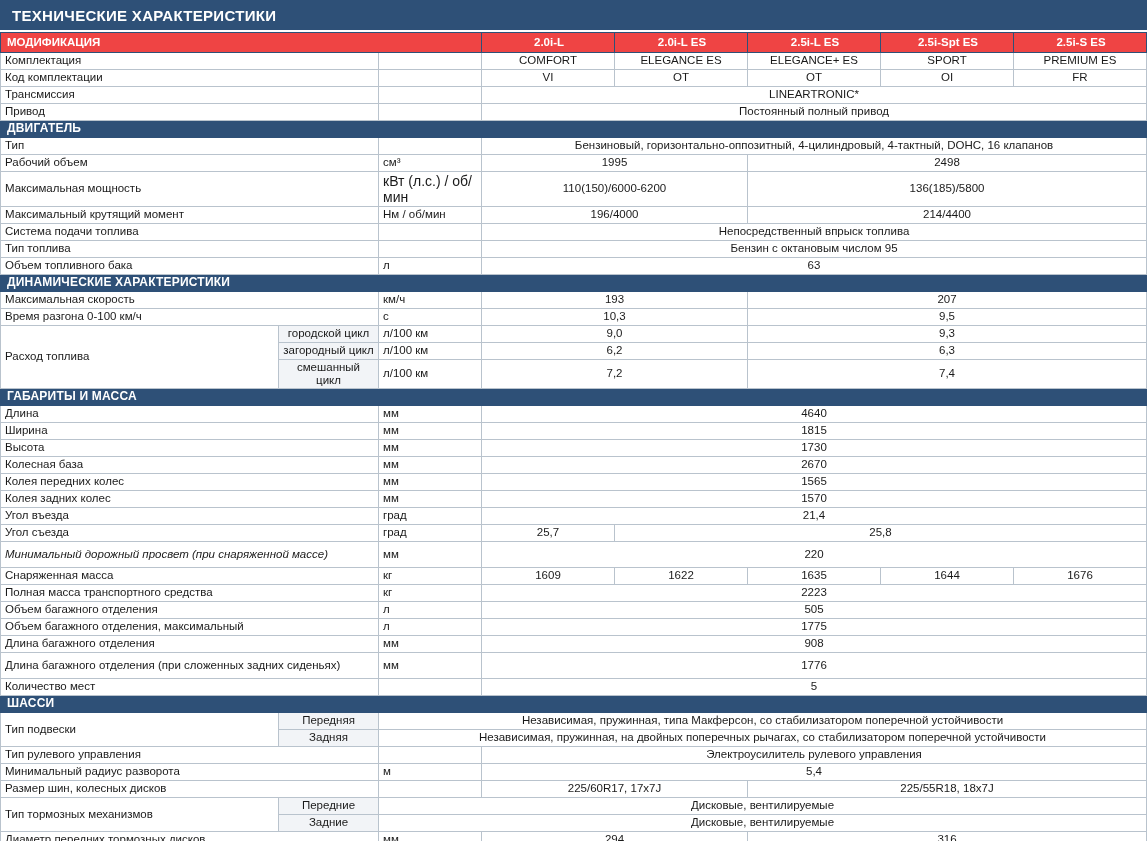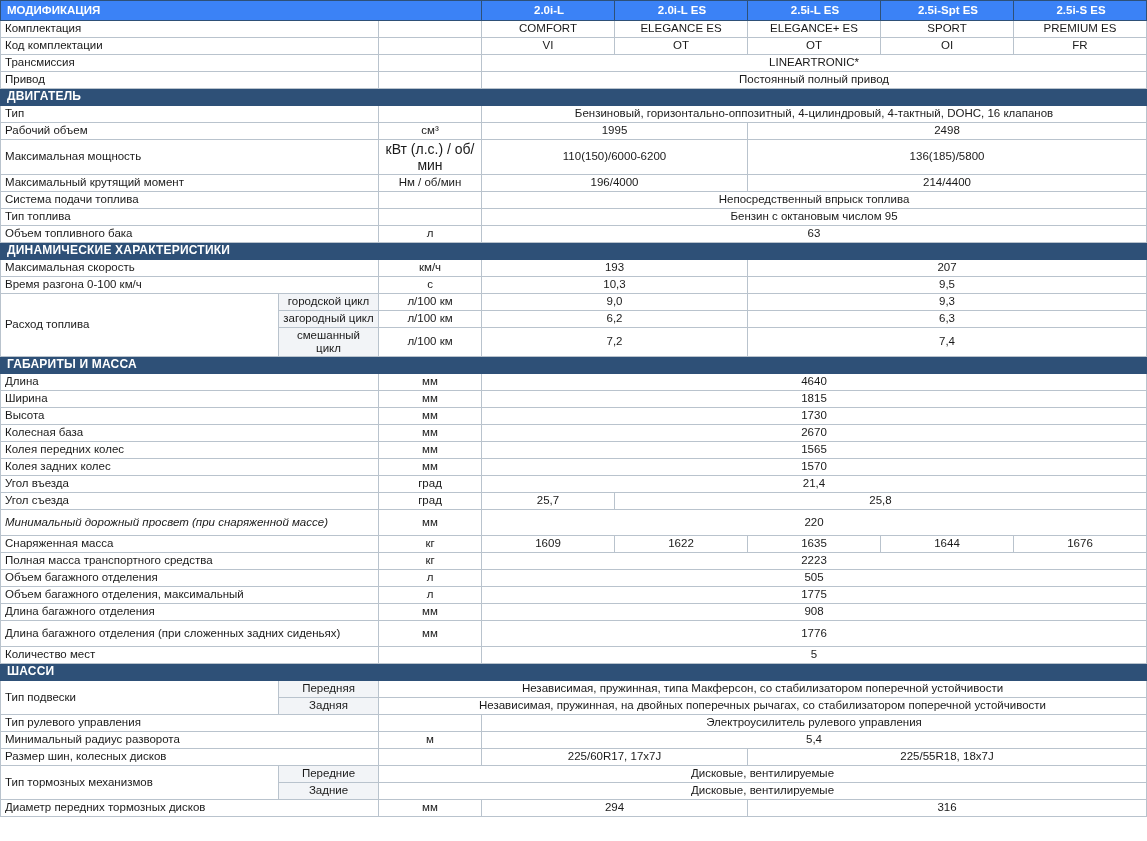--- a/index.html
+++ b/index.html
@@ -52,41 +52,42 @@
     background:#2e5077;
     color:#ffffff;
     font-weight:bold;
     font-size:12px;
     letter-spacing:.2px;
     height:15px;
     border:1px solid #2e5077;
     padding-left:6px;
   }
   .hdr td{
-    background:#3b82f6;
+    background:#ef4444;
     color:#ffffff;
     font-weight:bold;
     text-align:center;
     height:20px;
     border:1px solid #2e5077;
     padding-left:6px;
   }
   .hdr td.lbl{text-align:left;}
   .ctr{text-align:center;}
   .lbl{text-align:left;}
   .sub{text-align:center;background:#f2f4f7;margin-top:28px;}
-  .unit{text-align:center;}
+  .unit{}
   .two-line{line-height:1.12;}
   .small{font-size:14px;}
 </style>
 </head>
 <body>
 
 <div class="sheet">
 
+  <div class="title-bar">ТЕХНИЧЕСКИЕ ХАРАКТЕРИСТИКИ</div>
 
   <table>
     <colgroup>
       <col class="c-label">
         <col class="c-sub">
         <col class="c-unit">
       <col class="c-v">
         <col class="c-v">
         <col class="c-v">
         <col class="c-v">

